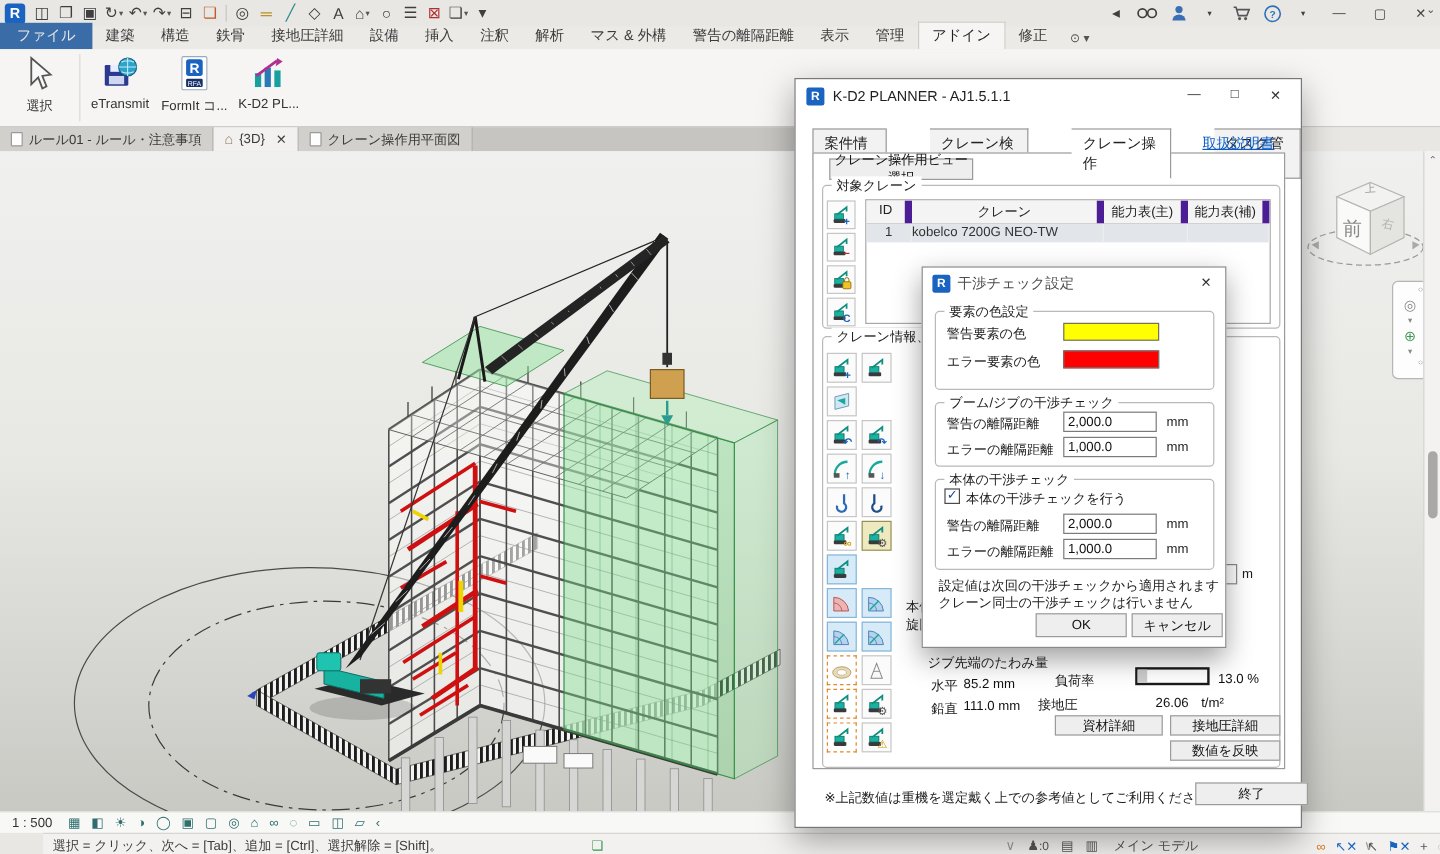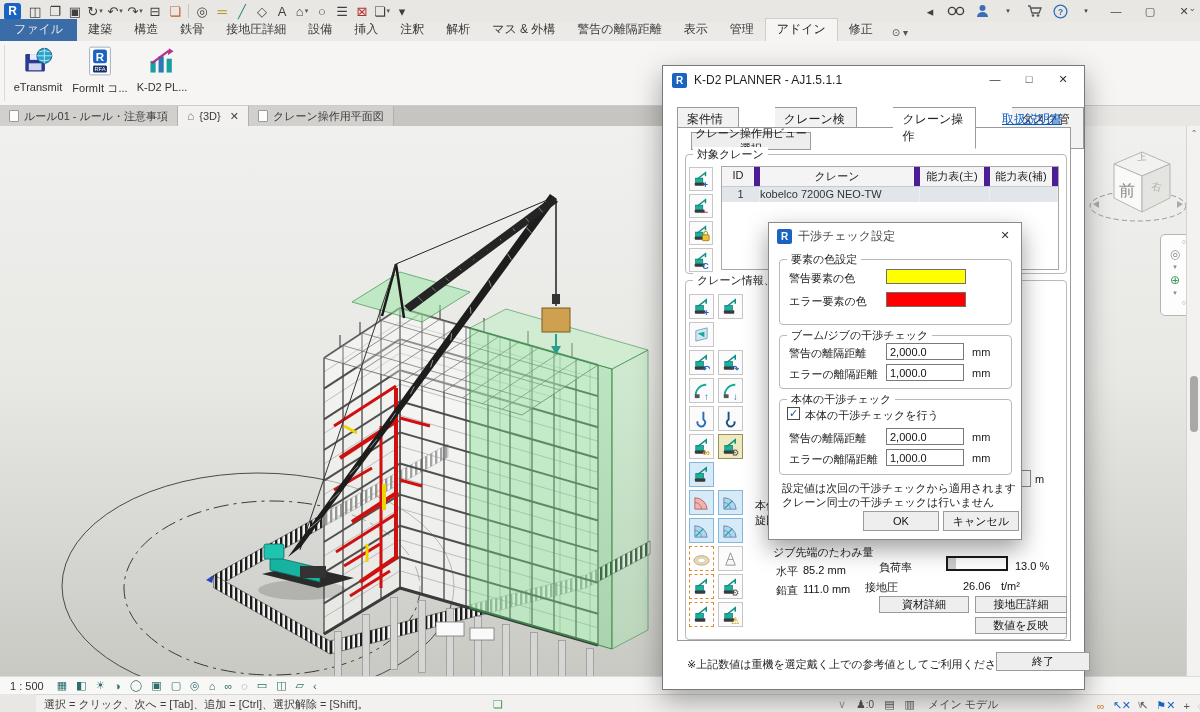--- a/index.html
+++ b/index.html
@@ -185,20 +185,26 @@
     <span class="rtab">マス &amp; 外構</span>
     <span class="rtab">警告の離隔距離</span>
     <span class="rtab">表示</span>
     <span class="rtab">管理</span>
     <span class="rtab active">アドイン</span>
     <span class="rtab">修正</span>
     <span id="seltoggle">⊙ ▾</span>
   </div>
 
 <div id="ribbon" class="abs">
+    <div class="rapp">
+      <span><svg width="28" height="30" viewBox="0 0 24 26">
+          <polygon points="6,2 6,21 11,16 14,24 17,22.5 14,15 20,14" fill="#f8f8f8" stroke="#555" stroke-width="1.3"></polygon>
+        </svg></span>
+      <span class="lbl">選択</span>
+    </div>
     <div class="rsep"></div>
     <div class="rapp">
       <span><svg width="30" height="30" viewBox="0 0 26 26">
           <rect x="2" y="7" width="17" height="15" rx="1" fill="#2b3990"></rect>
           <rect x="6" y="7" width="9" height="5" fill="#e8ecff"></rect>
           <rect x="5" y="15" width="11" height="6" fill="#cfd6f0"></rect>
           <circle cx="18.5" cy="8.5" r="6.5" fill="#2ea3c8" stroke="#11607a" stroke-width="0.8"></circle>
           <path d="M12,8.5 h13 M18.5,2 v13 M14,5 a8,5 0 0 1 9,0 M14,12 a8,5 0 0 0 9,0" fill="none" stroke="#bfeaff" stroke-width="0.8"></path>
         </svg></span>
       <span class="lbl">eTransmit</span>

